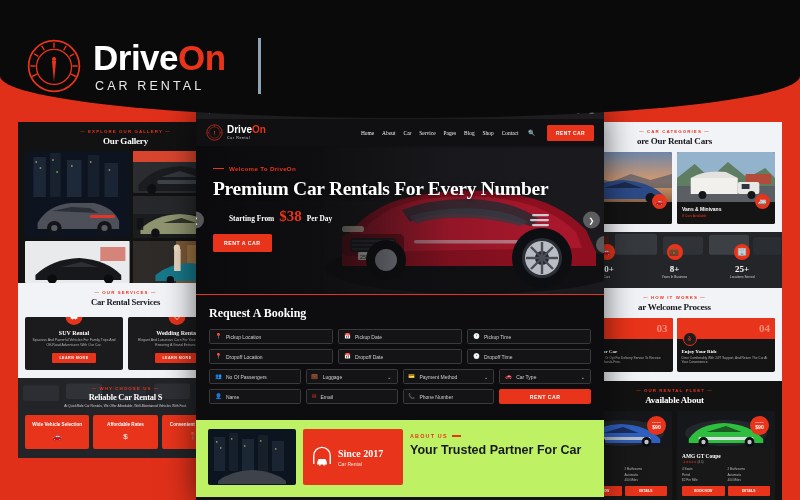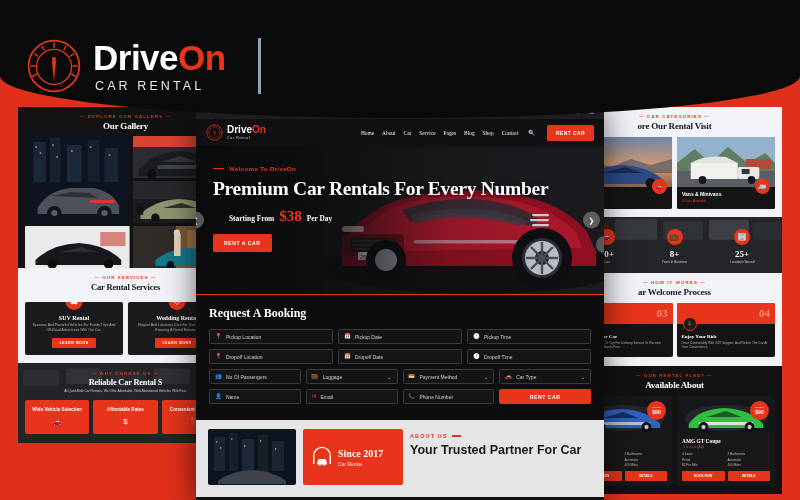--- a/index.html
+++ b/index.html
@@ -37,21 +37,21 @@
   }
   .banner-title {
     font-family: "Liberation Serif", serif;
     font-size: 30.5px; font-weight: bold; color: #ffffff;
     line-height: 1.22; letter-spacing: -0.2px; max-width: 430px;
     text-shadow: 0 1px 2px rgba(0,0,0,.5);
   }
 
   
   .side {
-    position: absolute; top: 107px; width: 215px; z-index: 10;
+    position: absolute; top: 122px; width: 215px; z-index: 10;
     font-size: 5px; color: #fff;
   }
   .side-left  { left: 18px; }
   .side-right { right: 18px; width: 215px; }
 
   .panel { position: relative; overflow: hidden; }
   .panel.dark  { background: #121212; }
   .panel.light { background: #f2f3f7; }
 
   .sec-tag {
@@ -264,21 +264,21 @@
   }
   .field .fi { color: #E8341A; font-size: 5.6px; line-height: 1; }
   .field .fl { font-size: 5px; color: #cfcfcf; }
   .field .fcar { margin-left: auto; color: #cfcfcf; font-size: 5px; }
   .field.cta {
     background: #E8341A; border-color: #E8341A; justify-content: center;
     color: #fff; font-size: 5.2px; font-weight: bold; letter-spacing: .5px;
   }
 
   
-  .about { background: #e5e5e5; padding: 9px 12px 12px; display: flex; gap: 7px; }
+  .about { background: #bef264; padding: 9px 12px 12px; display: flex; gap: 7px; }
   .about-img { width: 88px; height: 56px; border-radius: 2px; overflow: hidden; position: relative; }
   .about-since {
     width: 100px; height: 56px; background: #E8341A; border-radius: 2px;
     display: flex; align-items: center; gap: 5px; padding: 0 8px;
   }
   .since-ico { width: 22px; height: 22px; flex: 0 0 auto; }
   .since-t { font-family: "Liberation Serif", serif; font-size: 10px; font-weight: bold; color: #fff; line-height: 1.1; }
   .since-s { font-size: 5px; color: #ffe3de; margin-top: 2px; }
   .about-txt { flex: 1; padding-top: 4px; }
   .about-tag {
@@ -440,21 +440,21 @@
         </div>
       </div>
     </div>
   </div>
 </div>
 
 <div class="side side-right">
 
   <div class="panel light" style="padding-top:7px;">
     <div class="sec-tag">— CAR CATEGORIES —</div>
-    <div class="sec-title on-light" style="font-size:9px">ore Our Rental Visit</div>
+    <div class="sec-title on-light" style="font-size:9px">ore Our Rental Cars</div>
     <div class="cat-grid">
       <div class="cat-card">
         <div class="cat-img">
           <svg width="100%" height="100%" viewBox="0 0 100 50" preserveAspectRatio="none">
             <defs>
                 <linearGradient id="sky1" x1="0" y1="0" x2="0" y2="1">
               <stop offset="0" stop-color="#6f86a8"></stop>
                   <stop offset=".6" stop-color="#d79a6d"></stop>
                   <stop offset="1" stop-color="#8a6448"></stop>
             </linearGradient>

